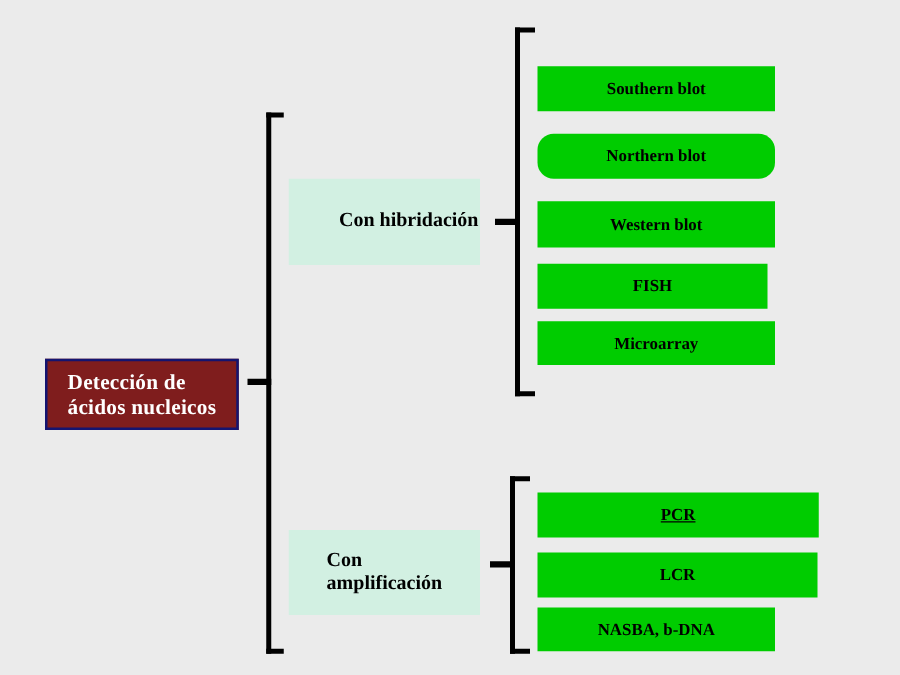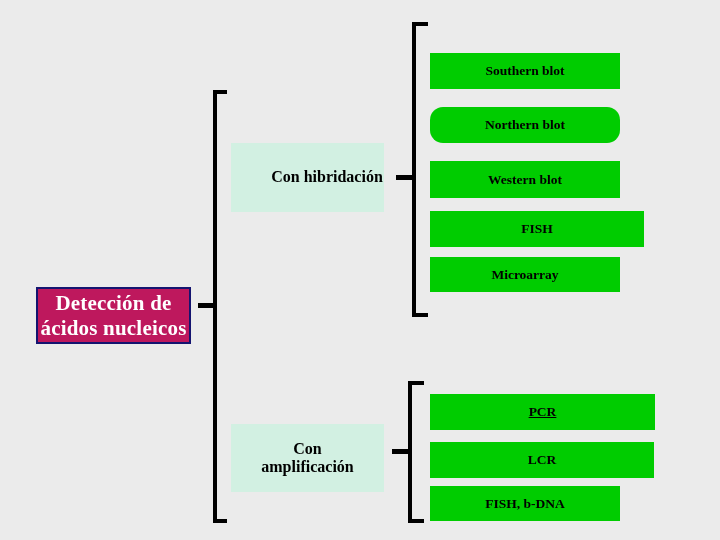--- a/index.html
+++ b/index.html
@@ -20,31 +20,30 @@
     background: #ebebeb;
   }
 
   
   .box {
     position: absolute;
     box-sizing: border-box;
     display: flex;
     align-items: center;
     justify-content: center;
-    text-align: center;
     font-weight: bold;
     line-height: 1.15;
     white-space: pre-line;
   }
 
   .box-root {
-    background: #be185d;
+    background: #7f1d1d;
     border: 2px solid #141470;
     color: #ffffff;
-    font-size: 21px;
+    font-size: 17px;
     letter-spacing: 0.2px;
   }
 
   .box-group {
     background: #d2f0e2;
     color: #000000;
     font-size: 16px;
   }
 
   .box-leaf {
@@ -89,33 +88,33 @@
     <div class="bar-h" style="left:412px; top:313px; width:16px; height:4px;"></div>
     <div class="bar-h" style="left:396px; top:175px; width:20px; height:5px;"></div>
   </div>
 
   <div class="box box-leaf" style="left:430px; top:53px; width:190px; height:36px;">Southern blot</div>
 
   <div class="box box-leaf" style="left:430px; top:107px; width:190px; height:36px;border-radius:13px;">Northern blot</div>
 
   <div class="box box-leaf" style="left:430px; top:161px; width:190px; height:37px;">Western blot</div>
 
-  <div class="box box-leaf" style="left:430px; top:211px; width:214px; height:36px;">FISH</div>
+  <div class="box box-leaf" style="left:430px; top:211px; width:184px; height:36px;">FISH</div>
 
   <div class="box box-leaf" style="left:430px; top:257px; width:190px; height:35px;">Microarray</div>
 
   <div class="box box-group" style="left:231px; top:424px; width:153px; height:68px;">Con
 amplificación</div>
 
   <div class="bracket">
     <div class="bar-v" style="left:408px; top:381px; width:4px; height:142px;"></div>
     <div class="bar-h" style="left:408px; top:381px; width:16px; height:4px;"></div>
     <div class="bar-h" style="left:408px; top:519px; width:16px; height:4px;"></div>
     <div class="bar-h" style="left:392px; top:449px; width:20px; height:5px;"></div>
   </div>
 
   <div class="box box-leaf" style="left:430px; top:394px; width:225px; height:36px;text-decoration:underline;">PCR</div>
 
   <div class="box box-leaf" style="left:430px; top:442px; width:224px; height:36px;">LCR</div>
 
-  <div class="box box-leaf" style="left:430px; top:486px; width:190px; height:35px;">FISH, b-DNA</div>
+  <div class="box box-leaf" style="left:430px; top:486px; width:190px; height:35px;">NASBA, b-DNA</div>
 
 </div>
 
 </body></html>

